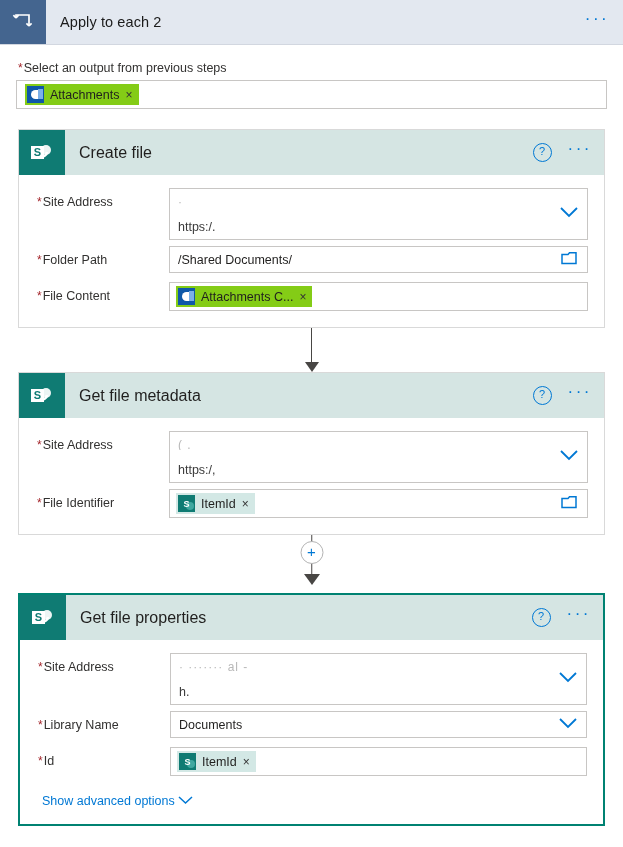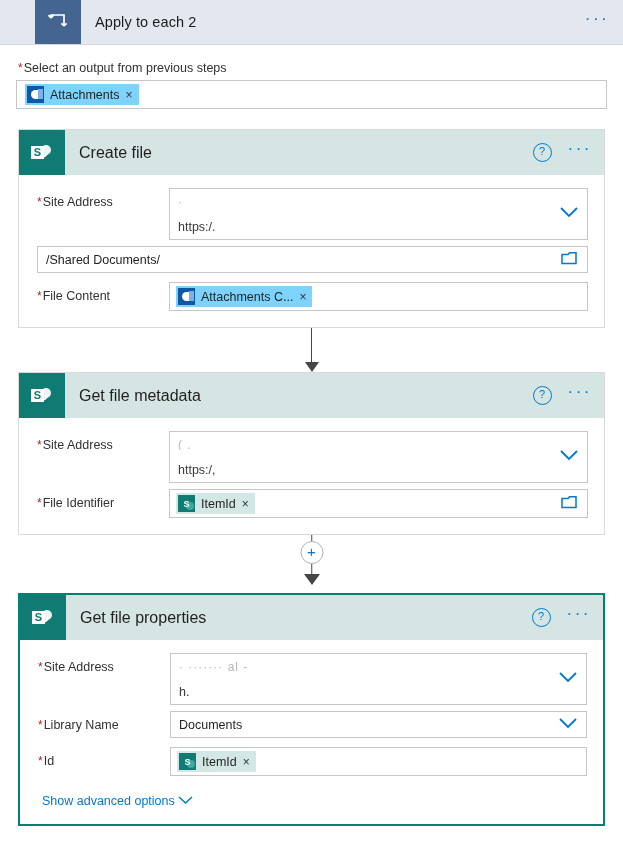--- a/index.html
+++ b/index.html
@@ -22,21 +22,20 @@
     position: absolute;
     left: 0; top: 0;
     width: 623px;
   }
   .scope-header {
     display: flex;
     align-items: stretch;
     height: 44px;
     background: #e3e8f0;
     border-bottom: 1px solid #d2d7e0;
-    padding-left: 35px;
   }
   .scope-icon {
     width: 46px;
     min-width: 46px;
     background: #44658f;
     display: flex;
     align-items: center;
     justify-content: center;
   }
   .scope-title {
@@ -88,21 +87,21 @@
 
   
   .token {
     display: inline-flex;
     align-items: center;
     height: 21px;
     font-size: 12.5px;
     color: #201f1e;
     white-space: nowrap;
   }
-  .token.blue { background: #7dd3fc; }
+  .token.blue { background: #84cc16; }
   .token.teal { background: #d3e8e5; }
   .token-icon {
     width: 17px;
     height: 17px;
     min-width: 17px;
     margin: 0 6px 0 2px;
     position: relative;
     display: inline-block;
   }
   .token-label { padding-right: 5px; }
@@ -410,20 +409,23 @@
           <span class="faded-val">https:/.</span>
           <span class="chevron chev-btn">
             <svg width="18" height="11" viewBox="0 0 18 11">
                 <path d="M1 1 L9 9 L17 1" fill="none" stroke="#0078d4" stroke-width="1.8"></path>
               </svg>
           </span>
         </div>
       </div>
 
       <div class="row">
+        <div class="row-label">
+          <span class="req-star">*</span><span>Folder Path</span>
+        </div>
         <div class="row-field">
           <span>/Shared Documents/</span>
           <span class="folder-btn">
             <svg width="17" height="14" viewBox="0 0 17 14">
                 <path d="M1 3 H7 L8.5 1.3 H15 V12 H1 Z" fill="none" stroke="#0078d4" stroke-width="1.5"></path>
               </svg>
           </span>
         </div>
       </div>
 

